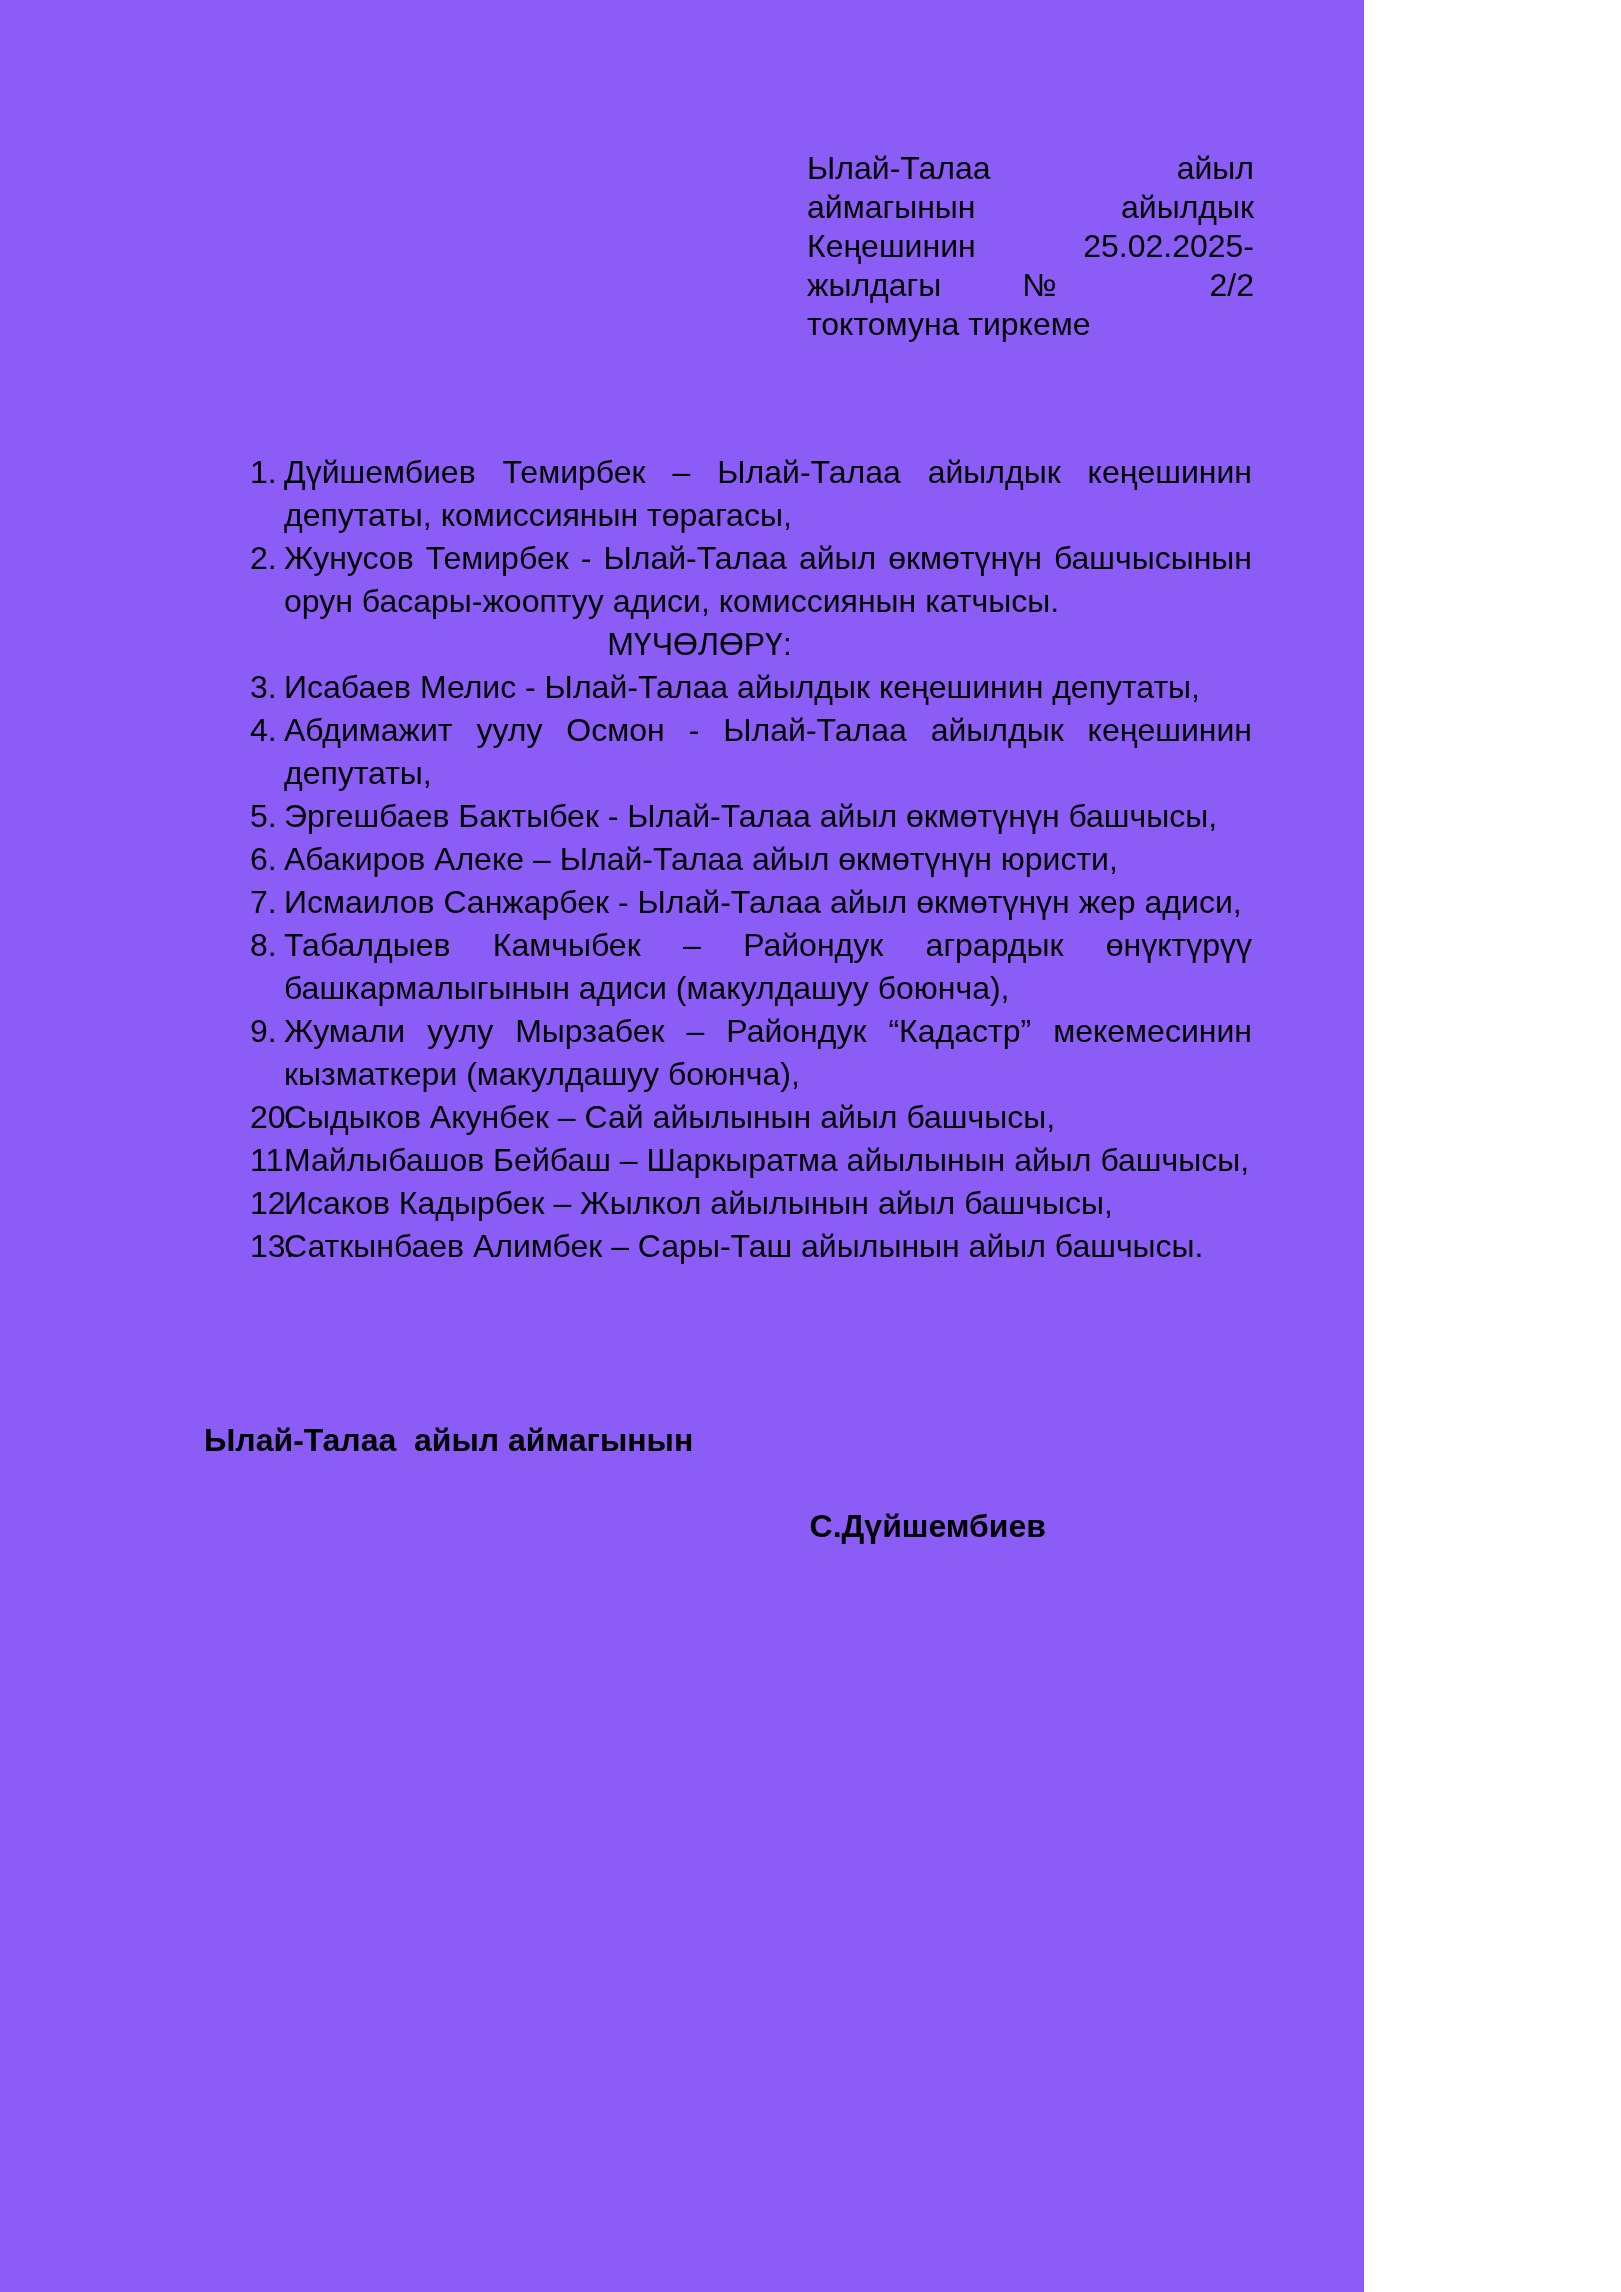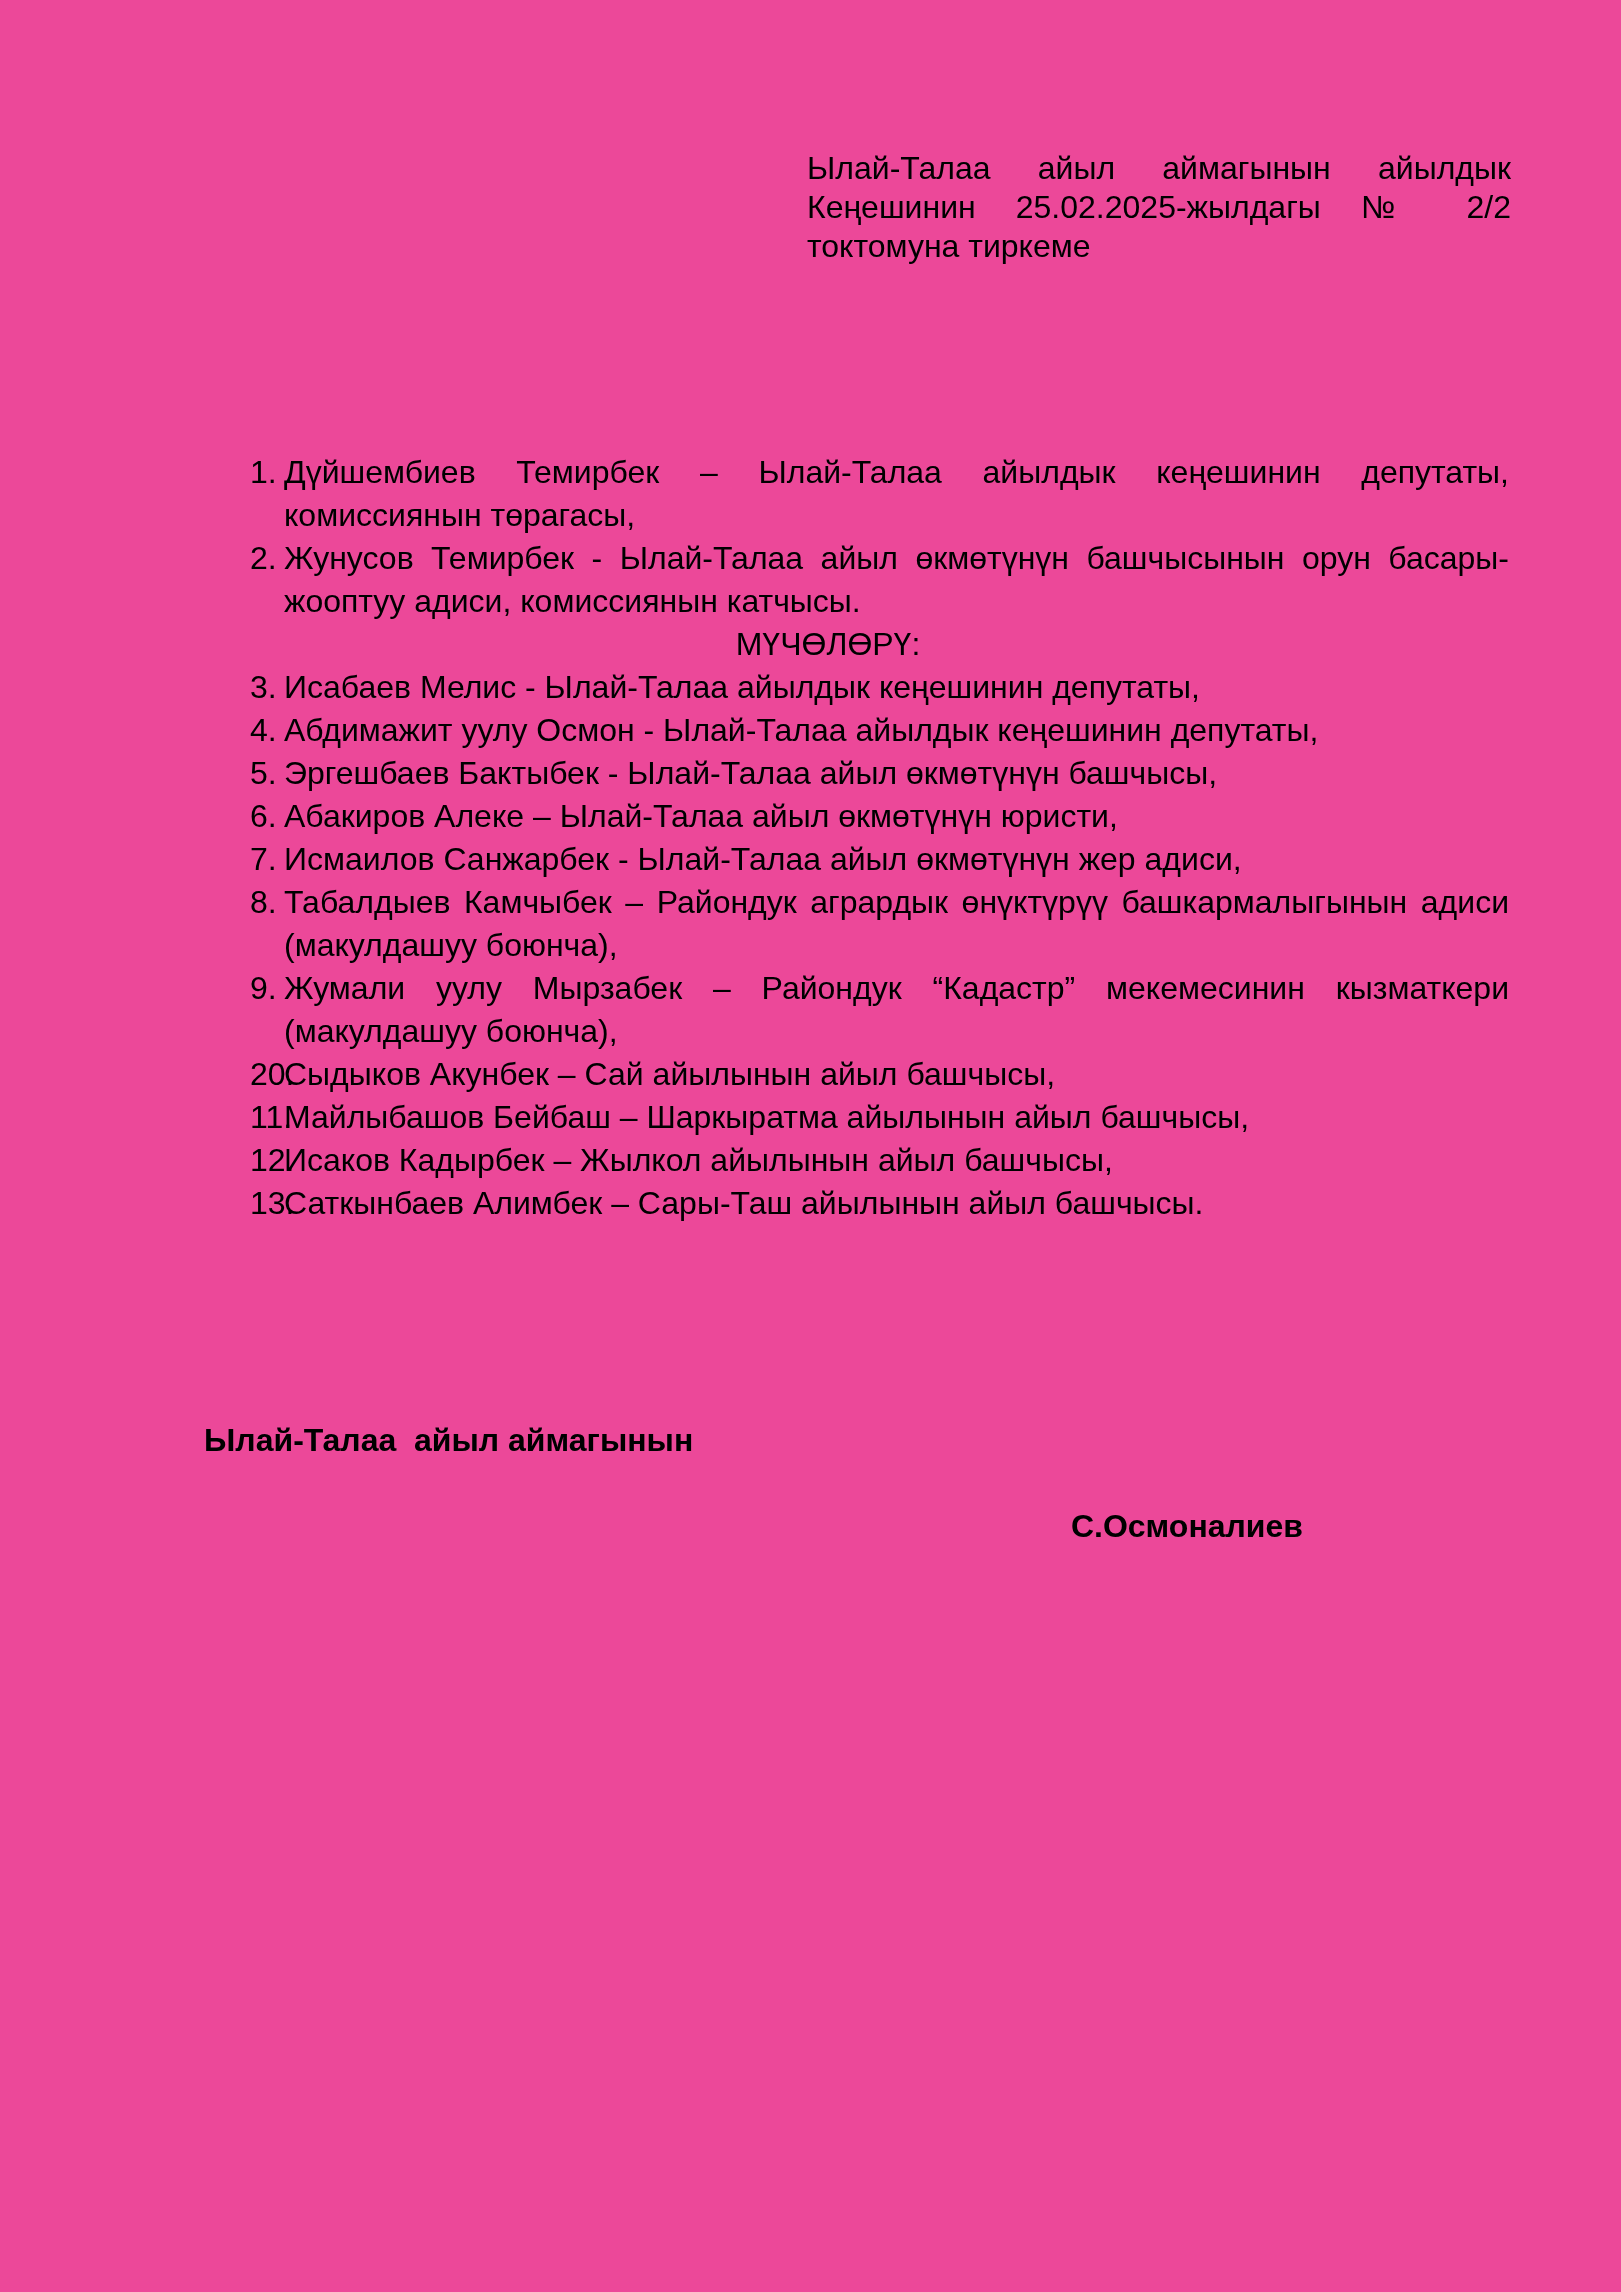--- a/index.html
+++ b/index.html
@@ -2,23 +2,23 @@
 <html><head>
 <meta charset="utf-8">
 <style>
   html, body {
     margin: 0;
     padding: 0;
     background: #ffffff;
   }
   .page {
     position: relative;
-    width: 1621px;
+    width: 1364px;
     height: 2293px;
-    background: #ec4899;
+    background: #8b5cf6;
     color: #000000;
     font-family: "Liberation Sans", sans-serif;
     font-size: 32px;
     overflow: hidden;
   }
   
   .header-block {
     position: absolute;
     left: 807px;
     right: 110px;
@@ -146,17 +146,17 @@
       <span class="num">13.</span>
       <span class="txt">Саткынбаев Алимбек – Сары-Таш айылынын айыл башчысы.</span>
     </div>
 
   </div>
 
   <div class="signature">
     <div class="sig-left">
       <div>Ылай-Талаа  айыл аймагынын</div>
     </div>
-    <div class="sig-name">С.Осмоналиев</div>
+    <div class="sig-name">С.Дүйшембиев</div>
   </div>
 
 </div>
 
 
 </body></html>

